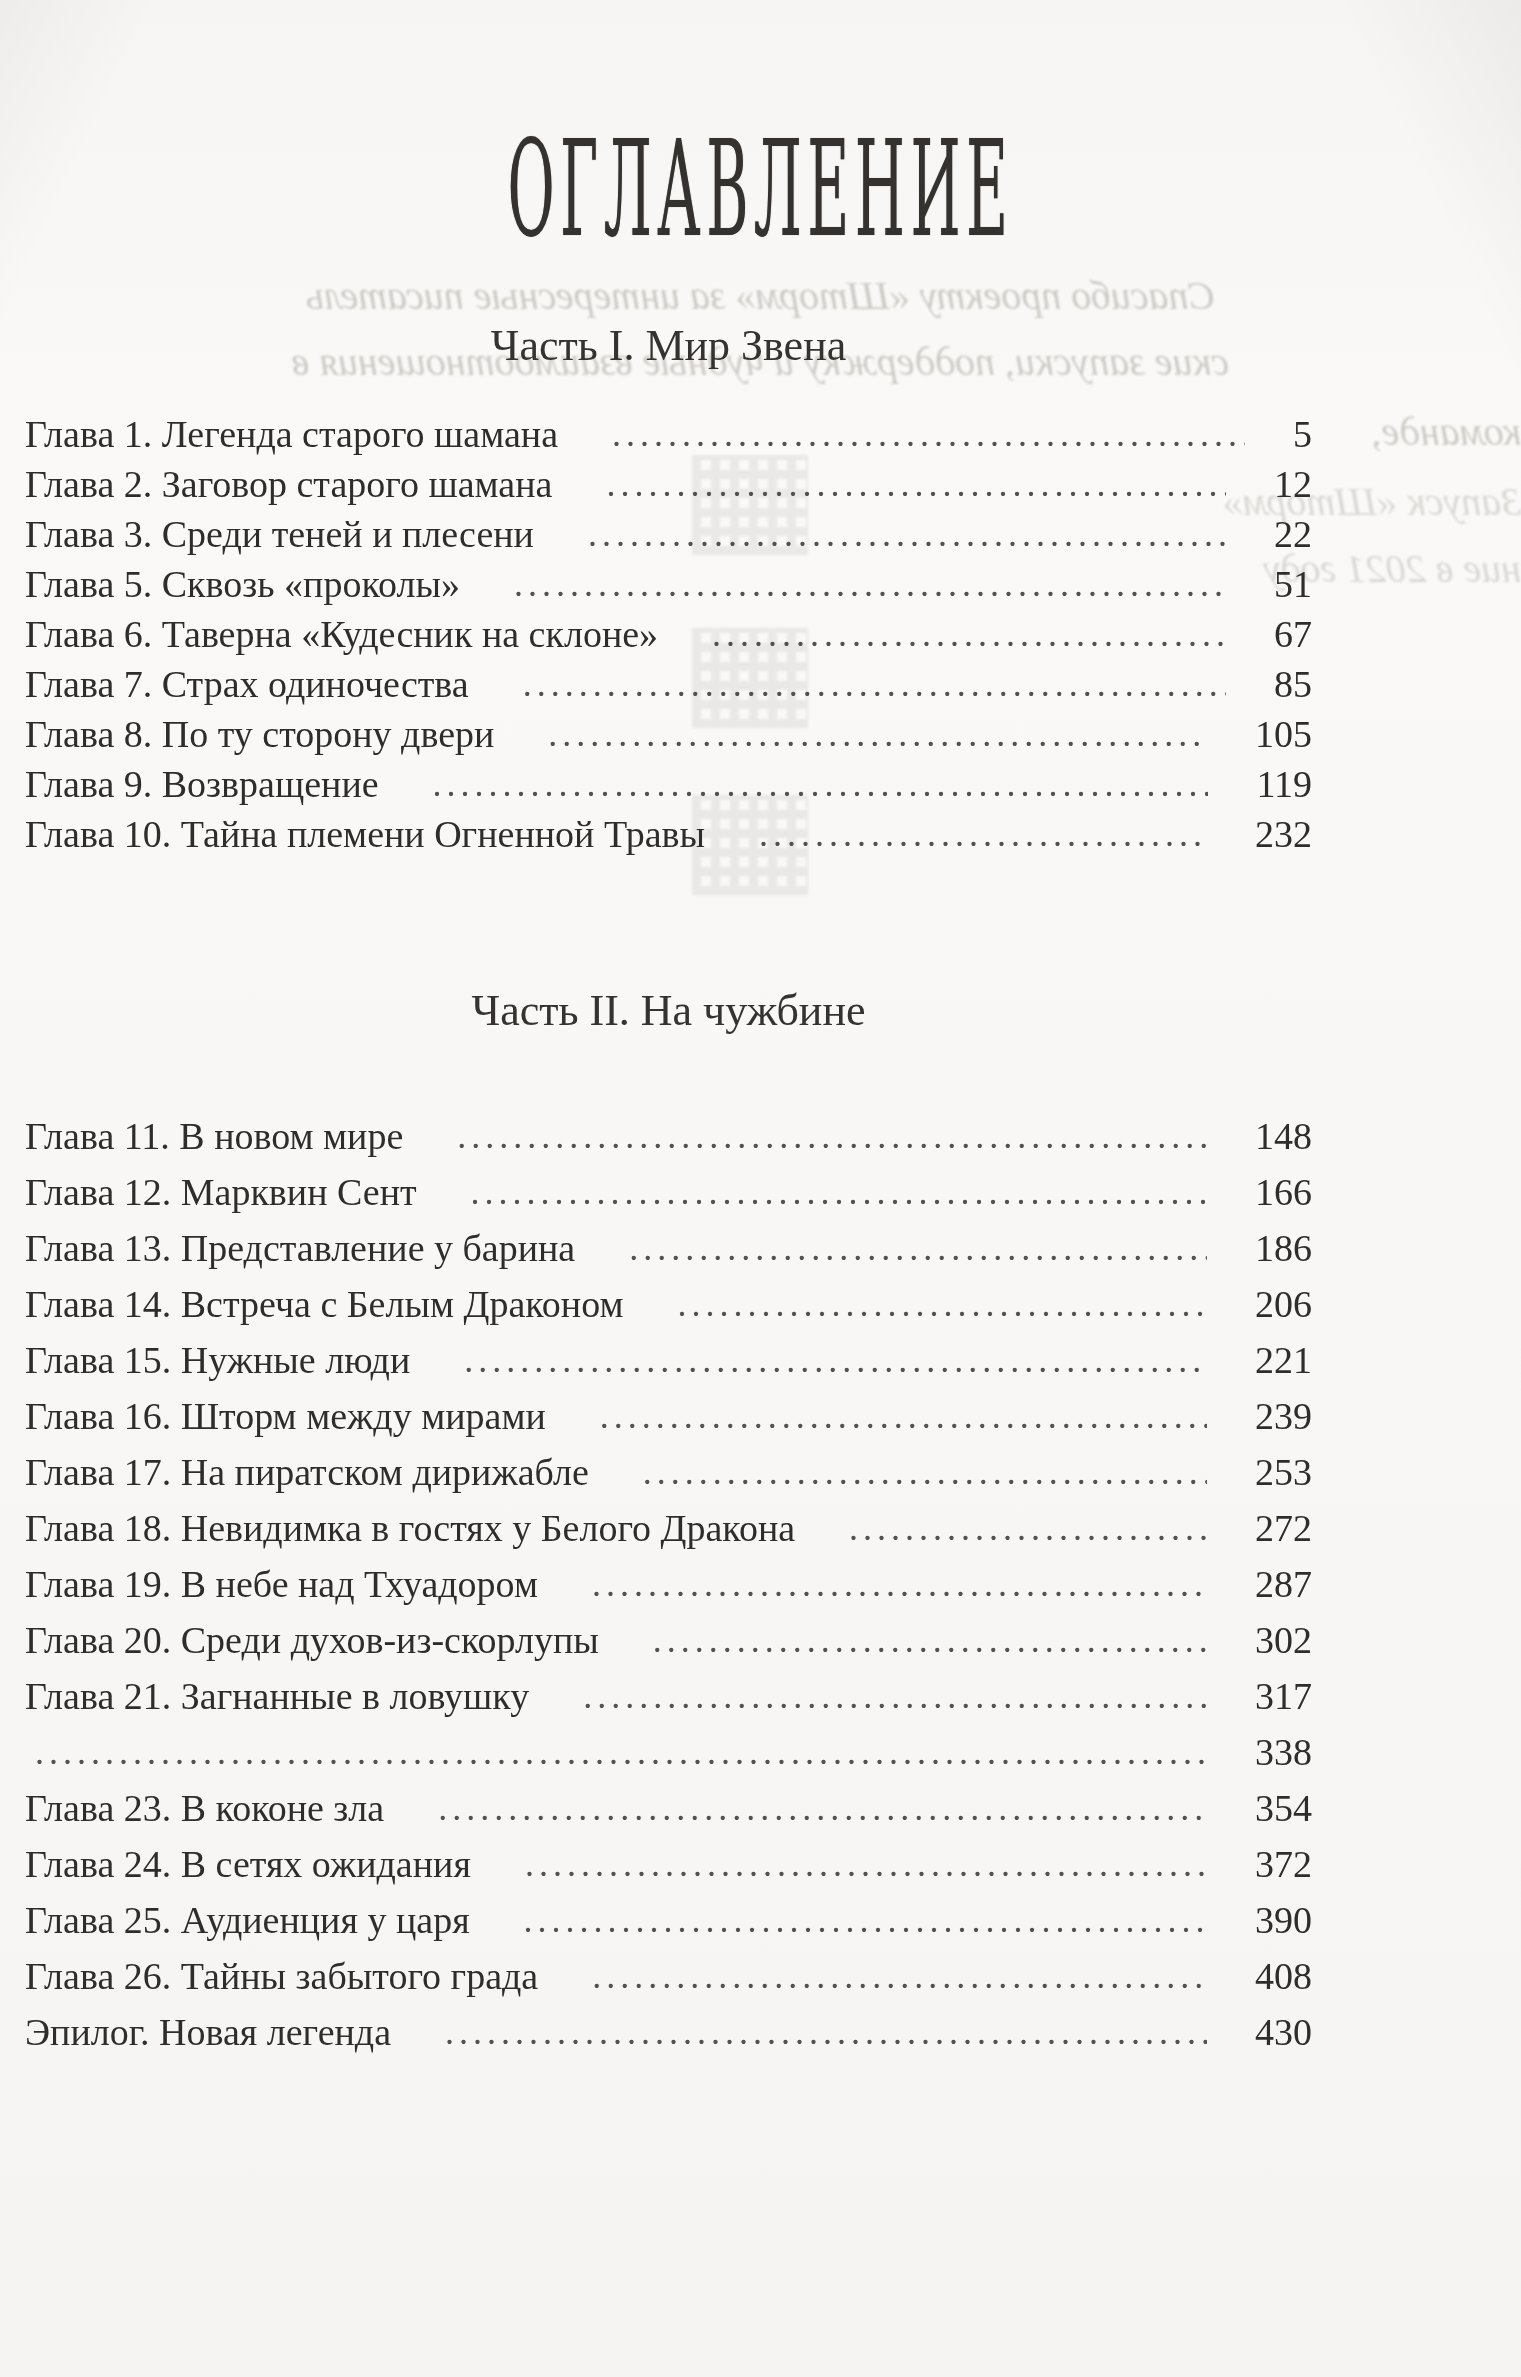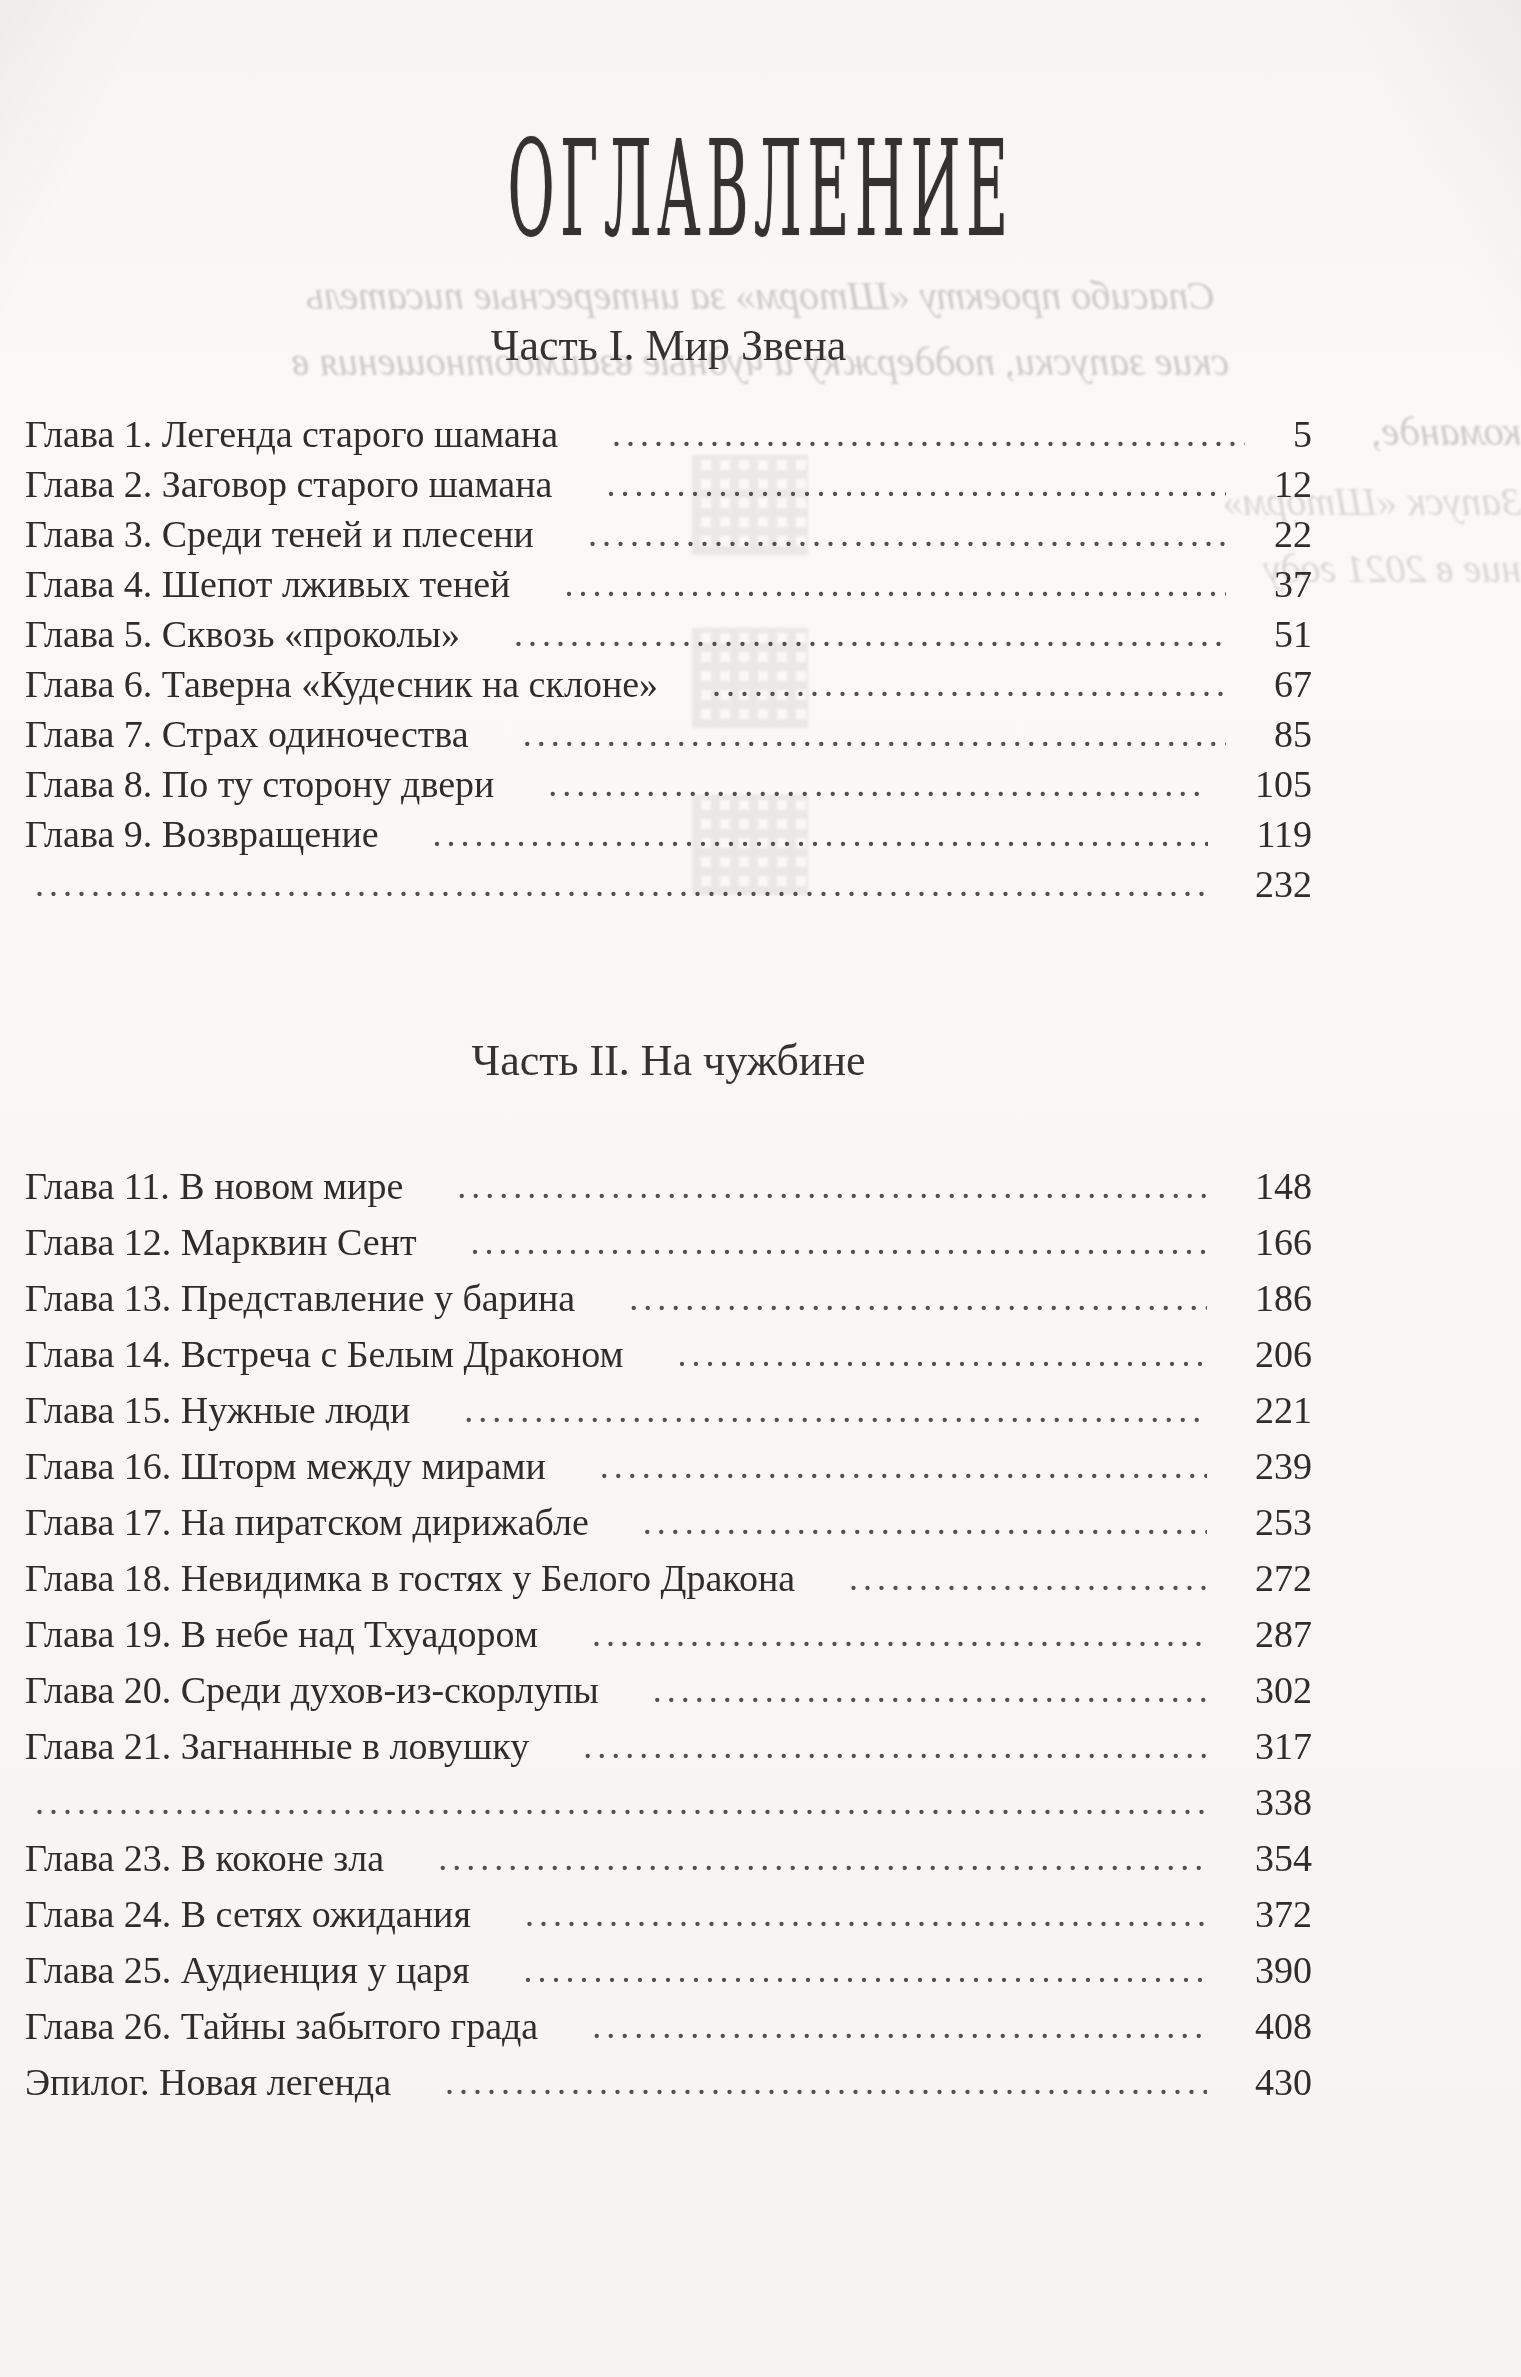--- a/index.html
+++ b/index.html
@@ -132,25 +132,20 @@
           <span class="lbl">Глава 2. Заговор старого шамана</span>
           <span class="leader"></span>
           <span class="pg">12</span>
         </div>
       <div class="row">
           <span class="lbl">Глава 3. Среди теней и плесени</span>
           <span class="leader"></span>
           <span class="pg">22</span>
         </div>
       <div class="row">
-          <span class="lbl">Глава 4. Шепот лживых теней</span>
-          <span class="leader"></span>
-          <span class="pg">37</span>
-        </div>
-      <div class="row">
           <span class="lbl">Глава 5. Сквозь «проколы»</span>
           <span class="leader"></span>
           <span class="pg">51</span>
         </div>
       <div class="row">
           <span class="lbl">Глава 6. Таверна «Кудесник на склоне»</span>
           <span class="leader"></span>
           <span class="pg">67</span>
         </div>
       <div class="row">
@@ -162,20 +157,21 @@
           <span class="lbl">Глава 8. По ту сторону двери</span>
           <span class="leader"></span>
           <span class="pg">105</span>
         </div>
       <div class="row">
           <span class="lbl">Глава 9. Возвращение</span>
           <span class="leader"></span>
           <span class="pg">119</span>
         </div>
       <div class="row">
+          <span class="lbl">Глава 10. Тайна племени Огненной Травы</span>
           <span class="leader"></span>
           <span class="pg">232</span>
         </div>
     </div>
 
     <h2 class="part-heading part2">Часть II. На чужбине</h2>
 
     <div class="rows p2">
       <div class="row">
           <span class="lbl">Глава 11. В новом мире</span>

